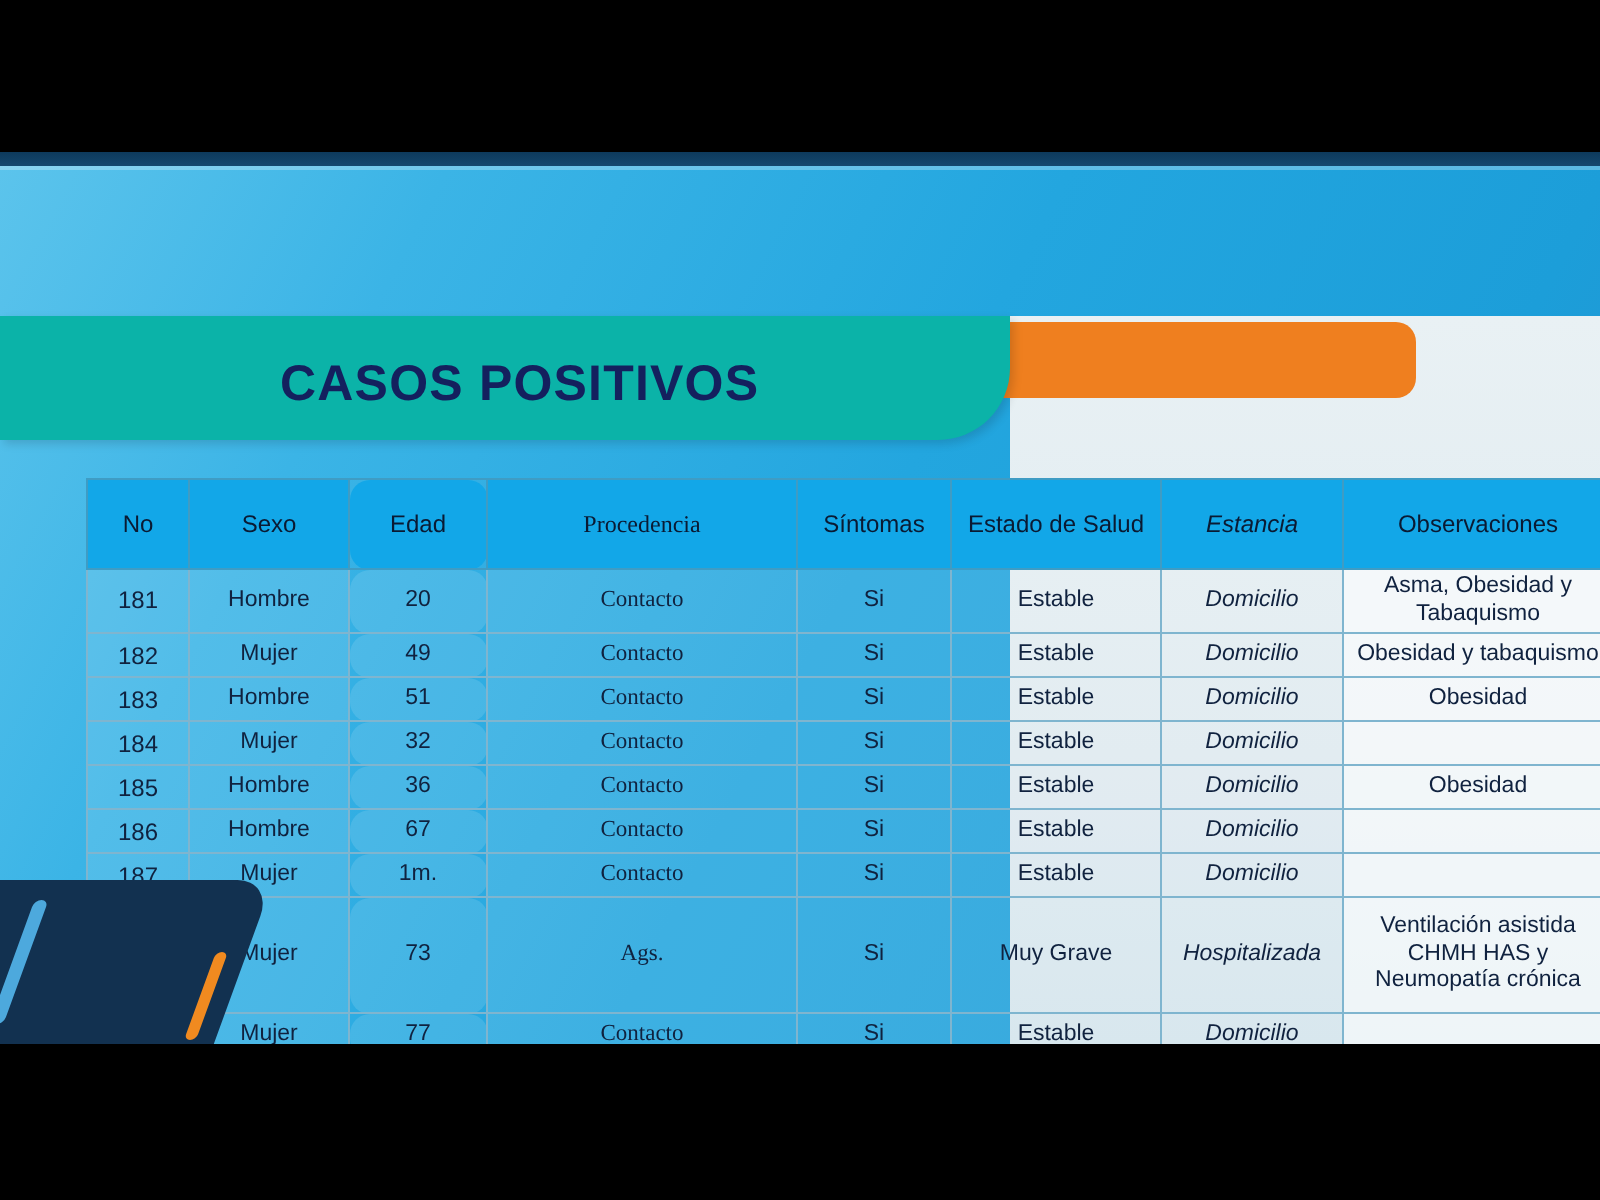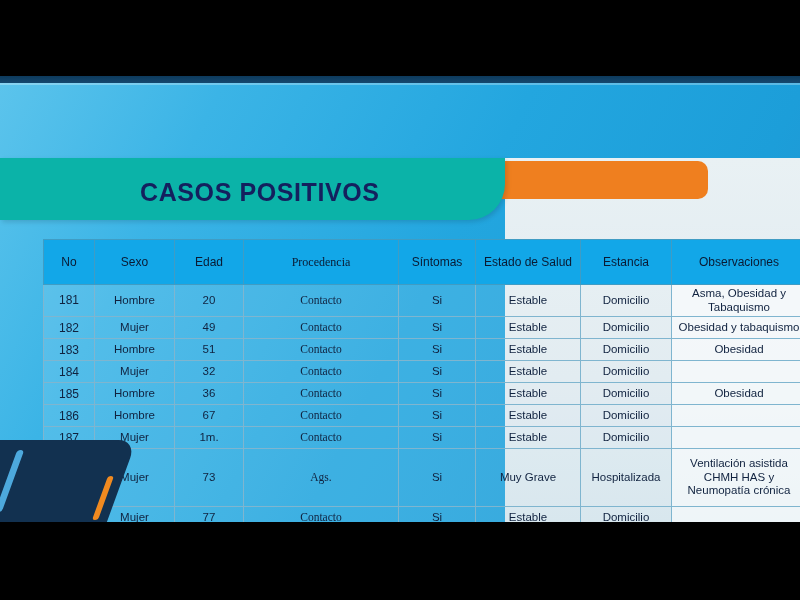--- a/index.html
+++ b/index.html
@@ -115,25 +115,25 @@
     font-size: 12px;
   }
   
   table.casos td.c-obs, table.casos th.c-obs {
     background: rgba(255,255,255,.62);
   }
   table.casos thead th.c-obs { background: #12a7e8; }
 
   .w-no   { width: 44px; }
   .w-sexo { width: 73px; margin-top: 32px; }
-  .w-edad { width: 62px; }
+  .w-edad { width: 62px; border-radius: 10px; }
   .w-proc { width: 148px; font-family: Liberation Serif, serif; }
   .w-sint { width: 70px; }
   .w-estd { width: 98px; }
-  .w-estc { width: 84px; }
+  .w-estc { width: 84px; font-style: italic; }
   .w-obs  { width: 128px; }
 
   
   .wedge {
     position: absolute;
     left: -30px; bottom: -10px;
     width: 150px; height: 92px;
     background: #123150;
     transform: skewX(-20deg);
     border-radius: 0 18px 0 0;

